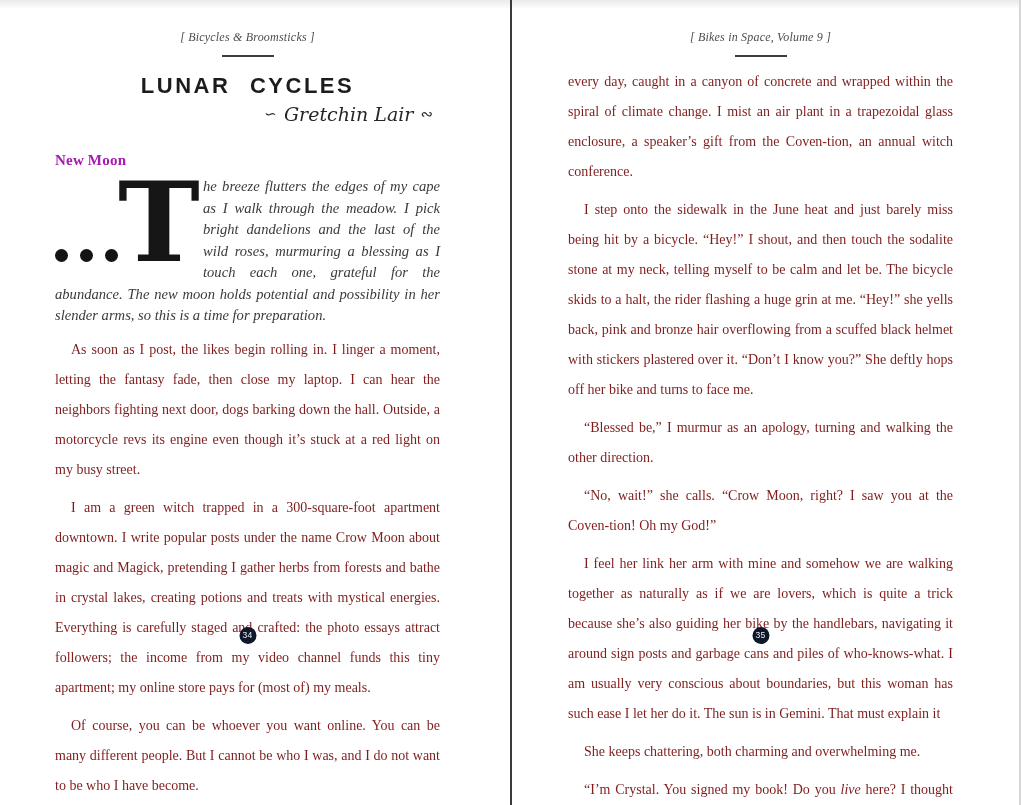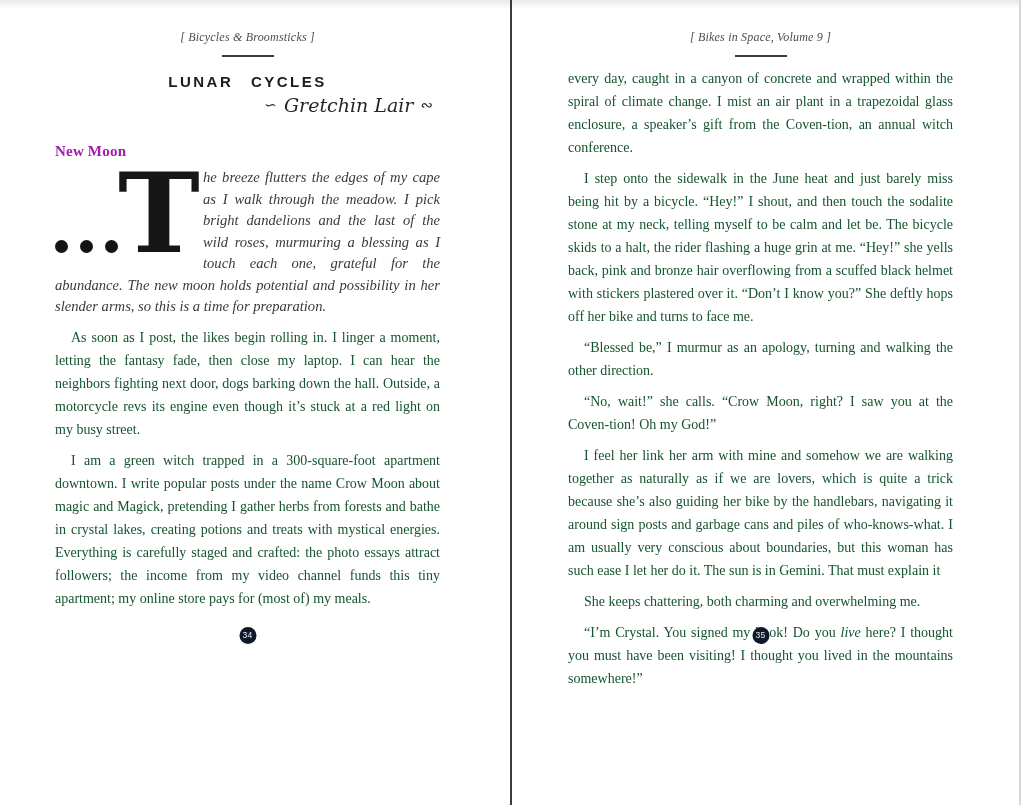--- a/index.html
+++ b/index.html
@@ -11,28 +11,28 @@
     background:linear-gradient(to bottom,#e9e9e9,#ffffff);}
   .divider{position:absolute;left:510px;top:0;bottom:0;width:2px;background:#3b3b3b;}
   .edge-line{position:absolute;right:0;top:0;bottom:0;width:2px;background:#d6d6d6;}
   .page{position:absolute;top:0;height:677px;width:385px;}
   .page.left{left:55px;}
   .page.right{left:568px;}
   .running-header{margin-top:30px;text-align:center;font-style:italic;
     font-size:12px;color:#4d4d4d;letter-spacing:0.2px;}
   .header-rule{width:52px;border-top:2px solid #3d3d3d;margin:10px auto 0;height:0;}
   .story-title{margin:16px 0 0;text-align:center;font-family:"Liberation Sans",sans-serif;
-    font-weight:700;font-size:15px;letter-spacing:2.5px;word-spacing:11px;color:#1c1c1c;}
+    font-weight:700;font-size:22px;letter-spacing:2.5px;word-spacing:11px;color:#1c1c1c;}
   .story-byline{text-align:right;margin-top:4px;font-style:italic;
     font-family:"DejaVu Serif",serif;font-size:19px;color:#262626;}
   .flourish{font-style:normal;font-size:15px;color:#2b2b2b;margin:0 7px;
     position:relative;top:-2px;}
   .section-heading{font-size:15px;font-weight:700;color:#a21caf;
     margin:27px 0 7px;letter-spacing:0.2px;}
-  .para{font-size:14px;line-height:23px;margin:0 0 8px;text-align:justify;color:#14532d;}
+  .para{font-size:14px;line-height:30px;margin:0 0 8px;text-align:justify;color:#7f1d1d;}
   .para.indent{text-indent:16px;}
   .para.opening{font-style:italic;font-size:14.6px;line-height:21.5px;color:#3a3a3a;}
   .dropcap-box{float:left;width:140px;height:86px;margin:3px 8px 0 0;
     display:flex;align-items:flex-end;justify-content:space-between;}
   .dots{display:flex;gap:12px;margin-bottom:3px;}
   .dots i{display:block;width:13px;height:13px;border-radius:50%;background:#141414;}
   .dropT{font-family:"DejaVu Serif",serif;font-weight:700;font-size:110px;
     line-height:84px;color:#161616;font-style:normal;}
   .body-start{margin-top:10px;}
   .pagenum{position:absolute;bottom:33px;left:50%;transform:translateX(-50%);
@@ -66,20 +66,21 @@
           <i></i>
           <i></i>
           <i></i>
         </span>
       <span class="dropT">T</span>
     </span><span>he breeze flutters the edges of my cape as I walk through the meadow. I pick bright dandelions and the last of the wild roses, murmuring a blessing as I touch each one, grateful for the abundance. The new moon holds potential and possibility in her slender arms, so this is a time for preparation.</span>
   </p>
 
   <p class="para indent">As soon as I post, the likes begin rolling in. I linger a moment, letting the fantasy fade, then close my laptop. I can hear the neighbors fighting next door, dogs barking down the hall. Outside, a motorcycle revs its engine even though it’s stuck at a red light on my busy street.</p>
   <p class="para indent">I am a green witch trapped in a 300-square-foot apartment downtown. I write popular posts under the name Crow Moon about magic and Magick, pretending I gather herbs from forests and bathe in crystal lakes, creating potions and treats with mystical energies. Everything is carefully staged and crafted: the photo essays attract followers; the income from my video channel funds this tiny apartment; my online store pays for (most of) my meals.</p>
+  <p class="para indent">Of course, you can be whoever you want online. You can be many different people. But I cannot be who I was, and I do not want to be who I have become.</p>
 
   <div class="pagenum">34</div>
 </section>
 
 <div class="divider"></div>
 
 <section class="page right">
   <header>
     <div class="running-header">[ Bikes in Space, Volume 9 ]</div>
     <div class="header-rule"></div>

